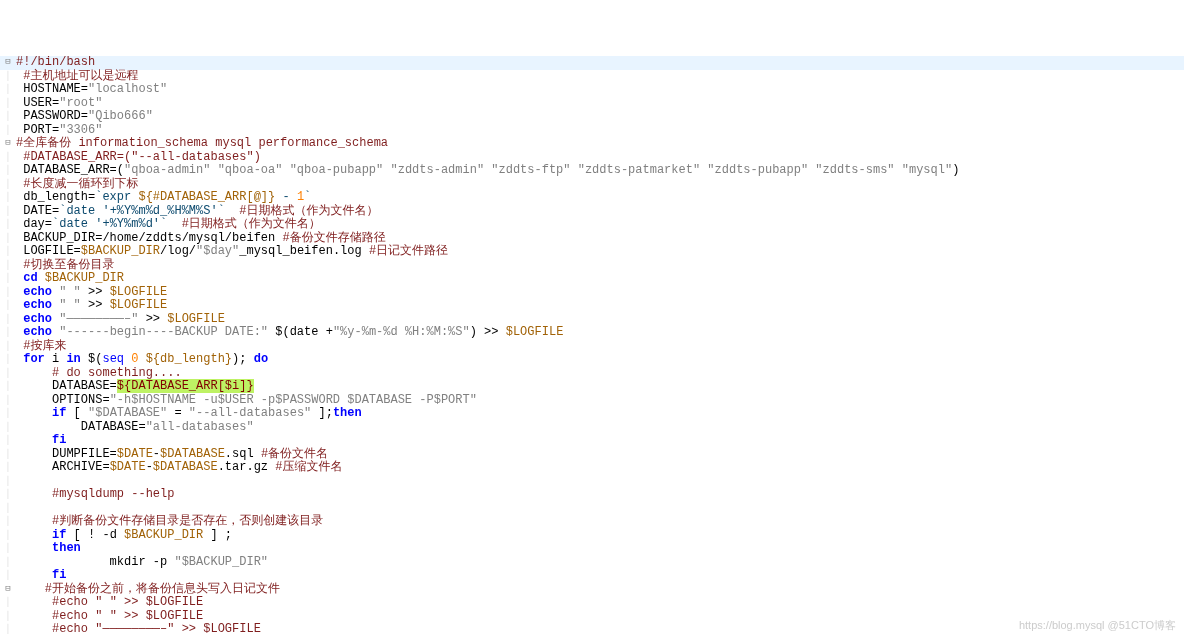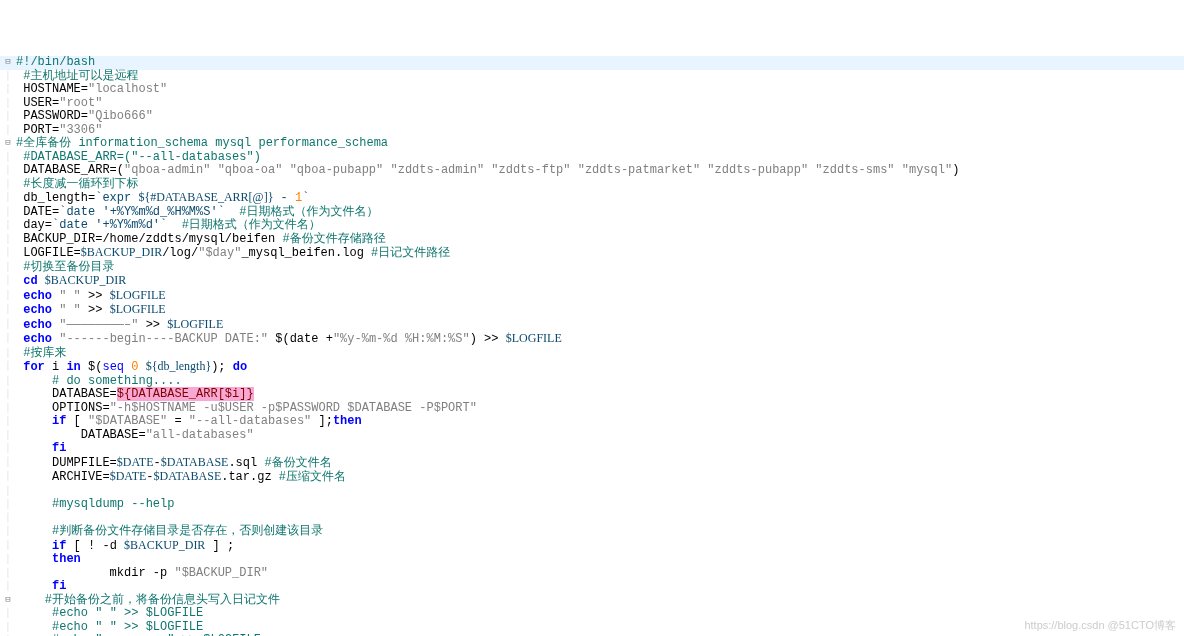--- a/index.html
+++ b/index.html
@@ -17,38 +17,38 @@
     width: 16px;
     text-align: center;
     vertical-align: top;
     font-size: 9px;
     color: #808080;
   }
   .line { display: block; }
   .code { display: inline; }
   .hl-lightblue { background: #e8f4ff; }
   .c-str { color: #808080; }
-  .c-comment { color: #0f766e; }
+  .c-comment { color: #7f1d1d; }
   .c-kw { color: #0000ff; font-weight: bold; }
-  .c-var { color: #0c4a6e; font-family: Liberation Serif, serif; }
+  .c-var { color: #a16207; }
   .c-mac { color: #0c4a6e; }
   .c-num { color: #ff8000; }
   .c-blue { color: #0000ff; }
-  .c-hl { background: #f9a8d4; color:#800000; }
+  .c-hl { background: #bef264; color:#800000; }
   .watermark {
     position: fixed;
     right: 8px;
     bottom: 4px;
     color: #ccc;
     font-family: sans-serif;
     font-size: 11px;
   }
 </style>
 </head>
 <body>
 
 
 
 <div id="code-container"><span class="line hl-lightblue"><span class="gutter">⊟</span><span class="code"><span class="c-comment">#!/bin/bash</span></span></span><span class="line"><span class="gutter" style="color: rgb(221, 221, 221);">│</span><span class="code"><span> </span><span class="c-comment">#主机地址可以是远程</span></span></span><span class="line"><span class="gutter" style="color: rgb(221, 221, 221);">│</span><span class="code"><span> HOSTNAME=</span><span class="c-str">"localhost"</span></span></span><span class="line"><span class="gutter" style="color: rgb(221, 221, 221);">│</span><span class="code"><span> USER=</span><span class="c-str">"root"</span></span></span><span class="line"><span class="gutter" style="color: rgb(221, 221, 221);">│</span><span class="code"><span> PASSWORD=</span><span class="c-str">"Qibo666"</span></span></span><span class="line"><span class="gutter" style="color: rgb(221, 221, 221);">│</span><span class="code"><span> PORT=</span><span class="c-str">"3306"</span></span></span><span class="line"><span class="gutter">⊟</span><span class="code"><span class="c-comment">#全库备份 information_schema mysql performance_schema</span></span></span><span class="line"><span class="gutter" style="color: rgb(221, 221, 221);">│</span><span class="code"><span> </span><span class="c-comment">#DATABASE_ARR=("--all-databases")</span></span></span><span class="line"><span class="gutter" style="color: rgb(221, 221, 221);">│</span><span class="code"><span> DATABASE_ARR=(</span><span class="c-str">"qboa-admin" "qboa-oa" "qboa-pubapp" "zddts-admin" "zddts-ftp" "zddts-patmarket" "zddts-pubapp" "zddts-sms" "mysql"</span><span>)</span></span></span><span class="line"><span class="gutter" style="color: rgb(221, 221, 221);">│</span><span class="code"><span> </span><span class="c-comment">#长度减一循环到下标</span></span></span><span class="line"><span class="gutter" style="color: rgb(221, 221, 221);">│</span><span class="code"><span> db_length=</span><span class="c-mac">`expr </span><span class="c-var">${#DATABASE_ARR[@]}</span><span class="c-mac"> - </span><span class="c-num">1</span><span class="c-mac">`</span></span></span><span class="line"><span class="gutter" style="color: rgb(221, 221, 221);">│</span><span class="code"><span> DATE=</span><span class="c-mac">`date '+%Y%m%d_%H%M%S'`</span><span>  </span><span class="c-comment">#日期格式（作为文件名）</span></span></span><span class="line"><span class="gutter" style="color: rgb(221, 221, 221);">│</span><span class="code"><span> day=</span><span class="c-mac">`date '+%Y%m%d'`</span><span>  </span><span class="c-comment">#日期格式（作为文件名）</span></span></span><span class="line"><span class="gutter" style="color: rgb(221, 221, 221);">│</span><span class="code"><span> BACKUP_DIR=/home/zddts/mysql/beifen </span><span class="c-comment">#备份文件存储路径</span></span></span><span class="line"><span class="gutter" style="color: rgb(221, 221, 221);">│</span><span class="code"><span> LOGFILE=</span><span class="c-var">$BACKUP_DIR</span><span>/log/</span><span class="c-str">"$day"</span><span>_mysql_beifen.log </span><span class="c-comment">#日记文件路径</span></span></span><span class="line"><span class="gutter" style="color: rgb(221, 221, 221);">│</span><span class="code"><span> </span><span class="c-comment">#切换至备份目录</span></span></span><span class="line"><span class="gutter" style="color: rgb(221, 221, 221);">│</span><span class="code"><span> </span><span class="c-kw">cd</span><span> </span><span class="c-var">$BACKUP_DIR</span></span></span><span class="line"><span class="gutter" style="color: rgb(221, 221, 221);">│</span><span class="code"><span> </span><span class="c-kw">echo</span><span> </span><span class="c-str">" "</span><span> &gt;&gt; </span><span class="c-var">$LOGFILE</span></span></span><span class="line"><span class="gutter" style="color: rgb(221, 221, 221);">│</span><span class="code"><span> </span><span class="c-kw">echo</span><span> </span><span class="c-str">" "</span><span> &gt;&gt; </span><span class="c-var">$LOGFILE</span></span></span><span class="line"><span class="gutter" style="color: rgb(221, 221, 221);">│</span><span class="code"><span> </span><span class="c-kw">echo</span><span> </span><span class="c-str">"————————–"</span><span> &gt;&gt; </span><span class="c-var">$LOGFILE</span></span></span><span class="line"><span class="gutter" style="color: rgb(221, 221, 221);">│</span><span class="code"><span> </span><span class="c-kw">echo</span><span> </span><span class="c-str">"------begin----BACKUP DATE:"</span><span> $(date +</span><span class="c-str">"%y-%m-%d %H:%M:%S"</span><span>) &gt;&gt; </span><span class="c-var">$LOGFILE</span></span></span><span class="line"><span class="gutter" style="color: rgb(221, 221, 221);">│</span><span class="code"><span> </span><span class="c-comment">#按库来</span></span></span><span class="line"><span class="gutter" style="color: rgb(221, 221, 221);">│</span><span class="code"><span> </span><span class="c-kw">for</span><span> i </span><span class="c-kw">in</span><span> $(</span><span class="c-blue">seq</span><span> </span><span class="c-num">0</span><span> </span><span class="c-var">${db_length}</span><span>); </span><span class="c-kw">do</span></span></span><span class="line"><span class="gutter" style="color: rgb(221, 221, 221);">│</span><span class="code"><span>     </span><span class="c-comment"># do something....</span></span></span><span class="line"><span class="gutter" style="color: rgb(221, 221, 221);">│</span><span class="code"><span>     DATABASE=</span><span class="c-hl">${DATABASE_ARR[$i]}</span></span></span><span class="line"><span class="gutter" style="color: rgb(221, 221, 221);">│</span><span class="code"><span>     OPTIONS=</span><span class="c-str">"-h$HOSTNAME -u$USER -p$PASSWORD $DATABASE -P$PORT"</span></span></span><span class="line"><span class="gutter" style="color: rgb(221, 221, 221);">│</span><span class="code"><span>     </span><span class="c-kw">if</span><span> [ </span><span class="c-str">"$DATABASE"</span><span> = </span><span class="c-str">"--all-databases"</span><span> ];</span><span class="c-kw">then</span></span></span><span class="line"><span class="gutter" style="color: rgb(221, 221, 221);">│</span><span class="code"><span>         DATABASE=</span><span class="c-str">"all-databases"</span></span></span><span class="line"><span class="gutter" style="color: rgb(221, 221, 221);">│</span><span class="code"><span>     </span><span class="c-kw">fi</span></span></span><span class="line"><span class="gutter" style="color: rgb(221, 221, 221);">│</span><span class="code"><span>     DUMPFILE=</span><span class="c-var">$DATE</span><span>-</span><span class="c-var">$DATABASE</span><span>.sql </span><span class="c-comment">#备份文件名</span></span></span><span class="line"><span class="gutter" style="color: rgb(221, 221, 221);">│</span><span class="code"><span>     ARCHIVE=</span><span class="c-var">$DATE</span><span>-</span><span class="c-var">$DATABASE</span><span>.tar.gz </span><span class="c-comment">#压缩文件名</span></span></span><span class="line"><span class="gutter" style="color: rgb(221, 221, 221);">│</span><span class="code"><span> </span></span></span><span class="line"><span class="gutter" style="color: rgb(221, 221, 221);">│</span><span class="code"><span>     </span><span class="c-comment">#mysqldump --help</span></span></span><span class="line"><span class="gutter" style="color: rgb(221, 221, 221);">│</span><span class="code"><span> </span></span></span><span class="line"><span class="gutter" style="color: rgb(221, 221, 221);">│</span><span class="code"><span>     </span><span class="c-comment">#判断备份文件存储目录是否存在，否则创建该目录</span></span></span><span class="line"><span class="gutter" style="color: rgb(221, 221, 221);">│</span><span class="code"><span>     </span><span class="c-kw">if</span><span> [ ! -d </span><span class="c-var">$BACKUP_DIR</span><span> ] ;</span></span></span><span class="line"><span class="gutter" style="color: rgb(221, 221, 221);">│</span><span class="code"><span>     </span><span class="c-kw">then</span></span></span><span class="line"><span class="gutter" style="color: rgb(221, 221, 221);">│</span><span class="code"><span>             mkdir -p </span><span class="c-str">"$BACKUP_DIR"</span></span></span><span class="line"><span class="gutter" style="color: rgb(221, 221, 221);">│</span><span class="code"><span>     </span><span class="c-kw">fi</span></span></span><span class="line"><span class="gutter">⊟</span><span class="code"><span>    </span><span class="c-comment">#开始备份之前，将备份信息头写入日记文件</span></span></span><span class="line"><span class="gutter" style="color: rgb(221, 221, 221);">│</span><span class="code"><span>     </span><span class="c-comment">#echo " " &gt;&gt; $LOGFILE</span></span></span><span class="line"><span class="gutter" style="color: rgb(221, 221, 221);">│</span><span class="code"><span>     </span><span class="c-comment">#echo " " &gt;&gt; $LOGFILE</span></span></span><span class="line"><span class="gutter" style="color: rgb(221, 221, 221);">│</span><span class="code"><span>     </span><span class="c-comment">#echo "————————–" &gt;&gt; $LOGFILE</span></span></span></div>
-<div class="watermark">https://blog.csdn @51CTO博客</div>
+<div class="watermark">https://blog.mysql @51CTO博客</div>
 
 
 
 
 </body></html>

